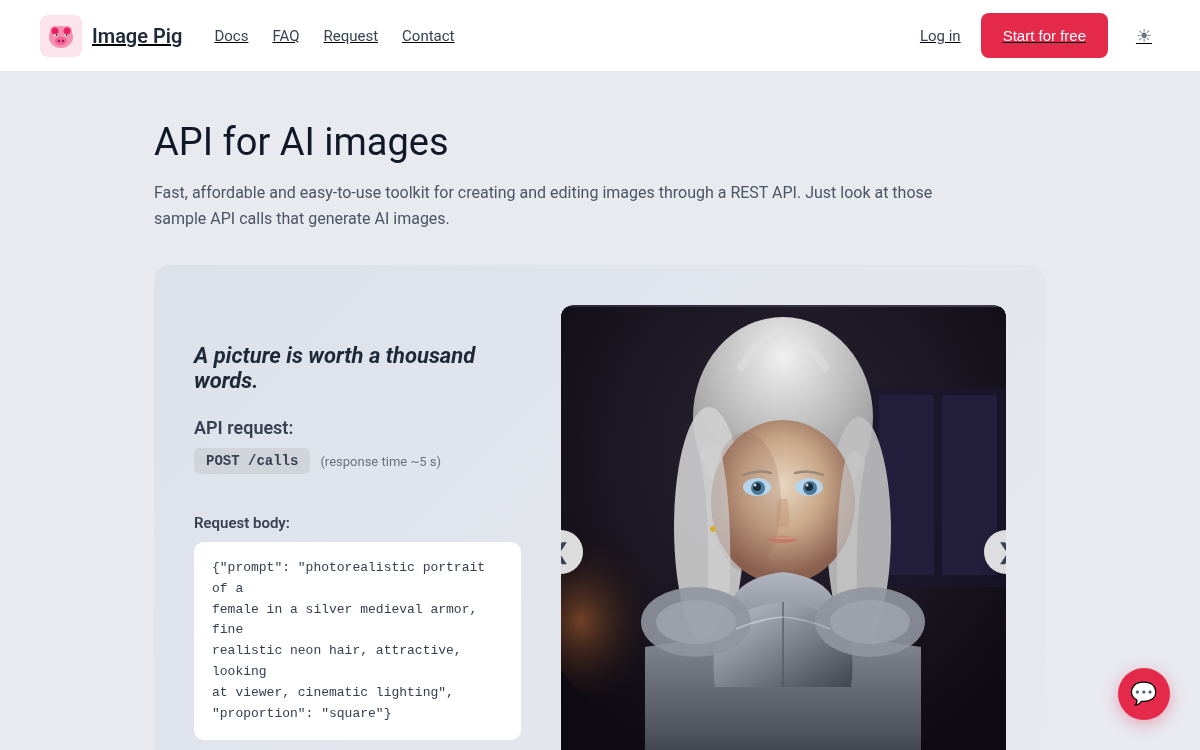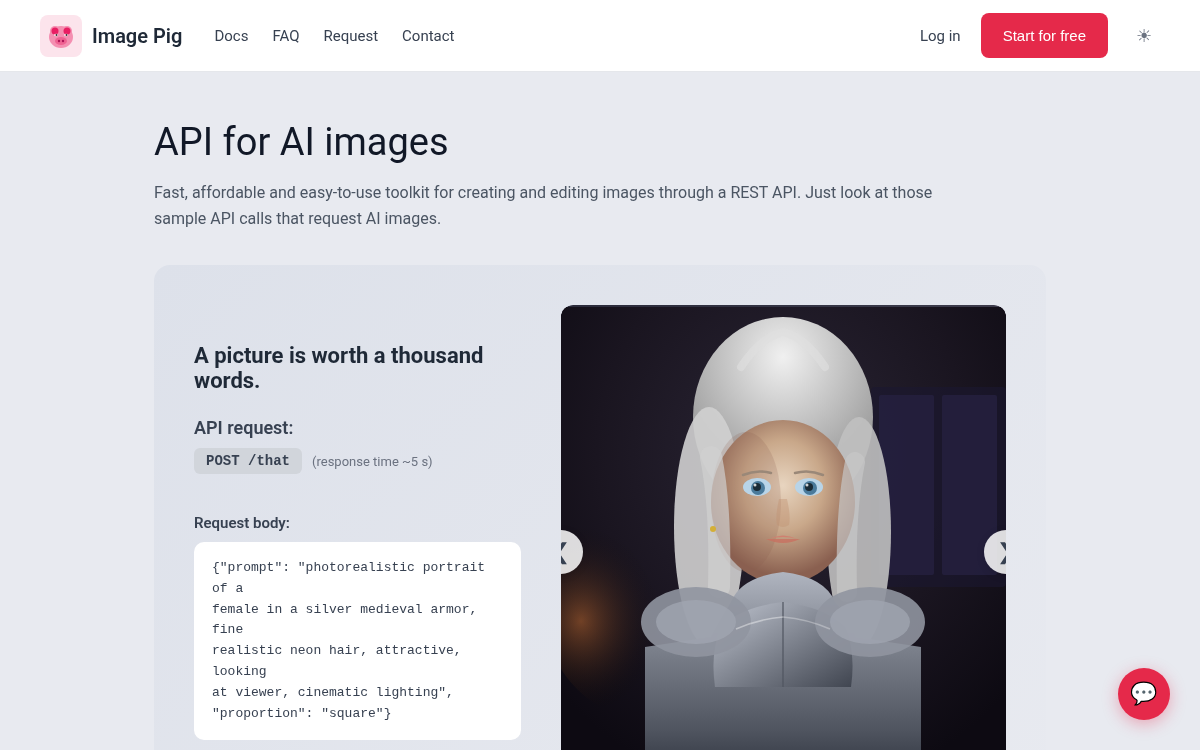--- a/index.html
+++ b/index.html
@@ -12,20 +12,21 @@
     }
     
     nav {
       background: #fff;
       border-bottom: 1px solid #e5e7eb;
       padding: 0 40px;
       height: 72px;
       display: flex;
       align-items: center;
       justify-content: space-between;
+      text-decoration: underline;
     }
     .nav-left {
       display: flex;
       align-items: center;
       gap: 32px;
     }
     .logo {
       display: flex;
       align-items: center;
       gap: 10px;
@@ -125,20 +126,21 @@
       display: flex;
       flex-direction: column;
       justify-content: center;
       max-width: 380px;
     }
     .demo-tagline {
       font-size: 22px;
       font-weight: 700;
       color: #1f2937;
       margin-bottom: 24px;
+      font-style: italic;
     }
     .api-section { margin-bottom: 20px; }
     .api-label {
       font-size: 18px;
       font-weight: 600;
       color: #374151;
       margin-bottom: 10px;
     }
     .api-badge-row {
       display: flex;
@@ -270,31 +272,31 @@
     <a href="#" class="nav-login">Log in</a>
     <button class="btn-start">Start for free</button>
     <button class="theme-toggle">
       <span>☀</span>
     </button>
   </div>
 </nav>
 
 <div class="main-content">
   <h1 class="page-title">API for AI images</h1>
-  <p class="page-subtitle">Fast, affordable and easy-to-use toolkit for creating and editing images through a REST API. Just look at those sample API calls that request AI images.</p>
+  <p class="page-subtitle">Fast, affordable and easy-to-use toolkit for creating and editing images through a REST API. Just look at those sample API calls that generate AI images.</p>
 
   <div class="demo-card">
 
     <div class="demo-left">
       <div class="demo-tagline">A picture is worth a thousand words.</div>
 
       <div class="api-section">
         <div class="api-label">API request:</div>
         <div class="api-badge-row">
-          <span class="api-badge">POST /that</span>
+          <span class="api-badge">POST /calls</span>
           <span class="api-response-time">(response time ~5 s)</span>
         </div>
       </div>
 
       <div class="api-section">
         <div class="request-body-label">Request body:</div>
         <div class="code-block">{"prompt": "photorealistic portrait of a
 female in a silver medieval armor, fine
 realistic neon hair, attractive, looking
 at viewer, cinematic lighting",

